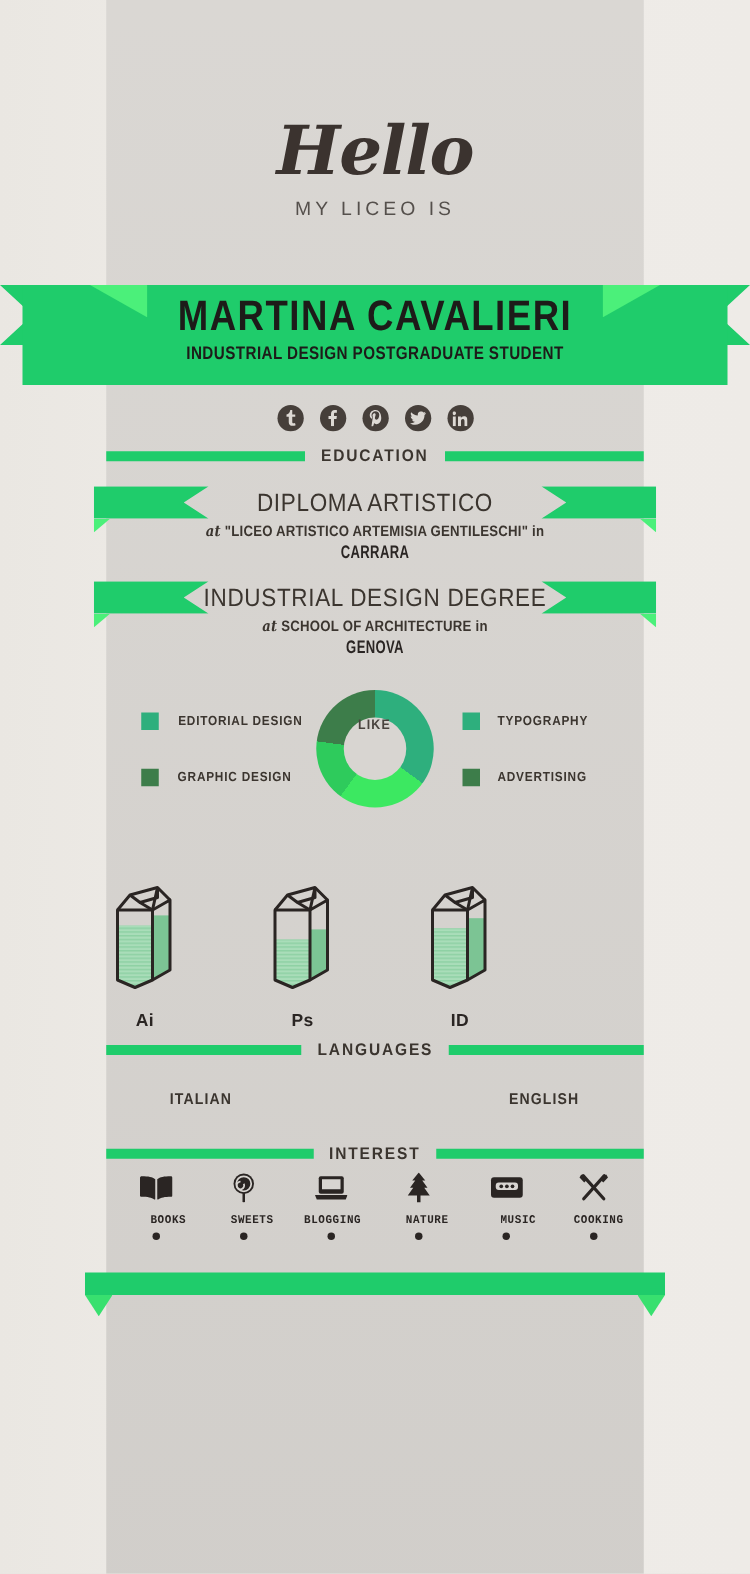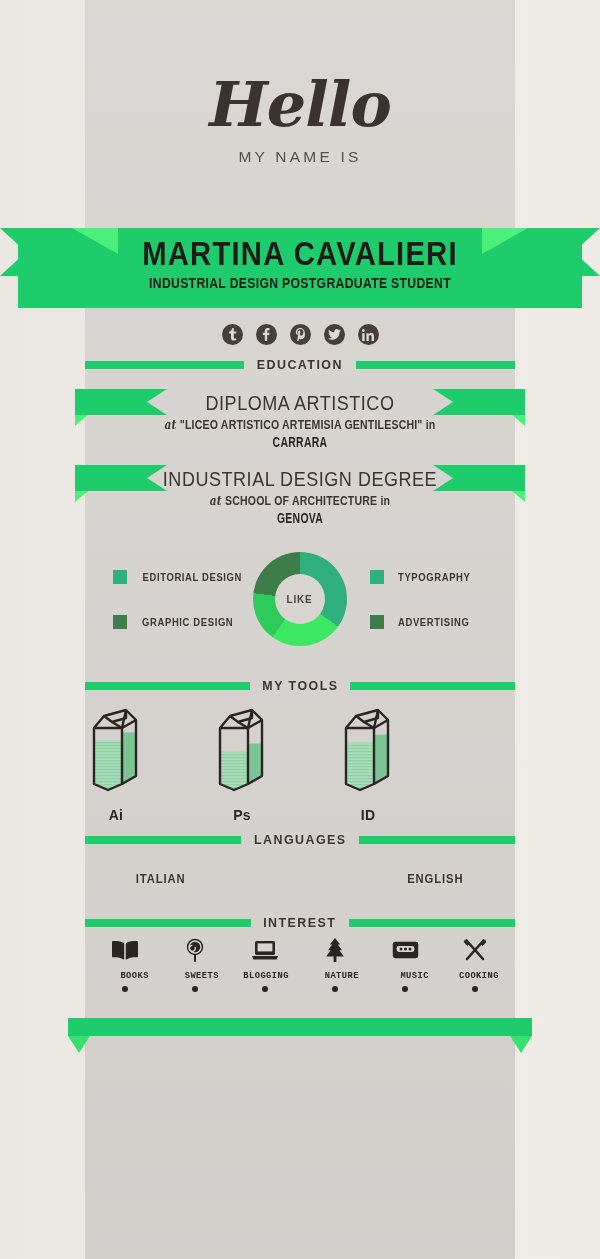--- a/index.html
+++ b/index.html
@@ -37,24 +37,25 @@
 
   
   .hello-wrap {
     position: absolute; left: 0; top: 74px;
     width: 600px; text-align: center;
   }
   .hello {
     font-family: "DejaVu Serif", serif;
     font-style: italic;
     font-weight: 700;
-    font-size: 62px;
+    font-size: 54px;
     color: #3b332f;
     letter-spacing: -1px;
     line-height: 1;
+    margin-top: 19px;
   }
   .my-name-is {
     margin-top: 12px;
     font-size: 15.5px;
     letter-spacing: 3.2px;
     color: #55504c;
     font-family: "Liberation Sans", sans-serif;
   }
 
   
@@ -156,21 +157,21 @@
   
   .skills { position: absolute; left: 85px; top: 552px; width: 430px; height: 100px; }
   .donut {
     position: absolute; left: 50%; top: 0; transform: translateX(-50%);
     width: 94px; height: 94px; border-radius: 50%;
   }
   .donut-hole {
     position: absolute; left: 50%; top: 50%; transform: translate(-50%,-50%);
     width: 50px; height: 50px; border-radius: 50%;
     background: #d8d5d1;
-    display: flex; align-items: center; justify-content: center;
+    display: flex; align-items: flex-start; justify-content: center;
   }
   .donut-hole span {
     font-size: 11px; font-weight: 700; letter-spacing: 1px; color: #4a443f;
     transform: scaleX(.9);
   }
   .legend { position: absolute; display: flex; align-items: center; gap: 10px; }
   .legend .sw { width: 14px; height: 14px; }
   .legend .lb {
     font-size: 10.5px; font-weight: 700; letter-spacing: .7px;
     color: #3b352f; white-space: nowrap; transform: scaleX(.9);
@@ -209,21 +210,21 @@
   .bot-tail.right { right: 68px; clip-path: polygon(0 0, 100% 0, 50% 100%); }
 </style>
 </head>
 <body>
 
 <div id="page">
   <div id="column"></div>
 
   <div class="hello-wrap inner">
     <div class="hello">Hello</div>
-    <div class="my-name-is">MY NAME IS</div>
+    <div class="my-name-is">MY LICEO IS</div>
   </div>
 
   <div class="name-ribbon inner">
     <div class="nr-tail left"></div>
     <div class="nr-tail right"></div>
     <div class="nr-band"></div>
     <div class="nr-fold left"></div>
     <div class="nr-fold right"></div>
     <div class="nr-text">
       <div class="nr-name">MARTINA CAVALIERI</div>
@@ -310,25 +311,20 @@
     <div class="legend" id="leg-r0" style="left:285px; top:18px">
         <div class="sw" style="background: rgb(46, 175, 125);"></div>
         <div class="lb">TYPOGRAPHY</div>
       </div>
     <div class="legend" id="leg-r1" style="left:285px; top:63px">
         <div class="sw" style="background: rgb(61, 125, 74);"></div>
         <div class="lb">ADVERTISING</div>
       </div>
   </div>
 
-  <div class="sec-head inner" style="top:678px">
-    <div class="bar"></div>
-    <div class="lbl">MY TOOLS</div>
-    <div class="bar"></div>
-  </div>
   <div class="tools inner" id="tools">
       <div class="tool">
         <div>
   <svg width="56" height="88" viewBox="0 0 56 88">
     <defs>
       <clipPath id="cp-Ai">
         <path d="M6 22 L34 22 L34 78 L20 84 L6 78 Z"></path>
       </clipPath>
       <clipPath id="cpr-Ai">
         <path d="M34 22 L48 14 L48 70 L34 78 Z"></path>

